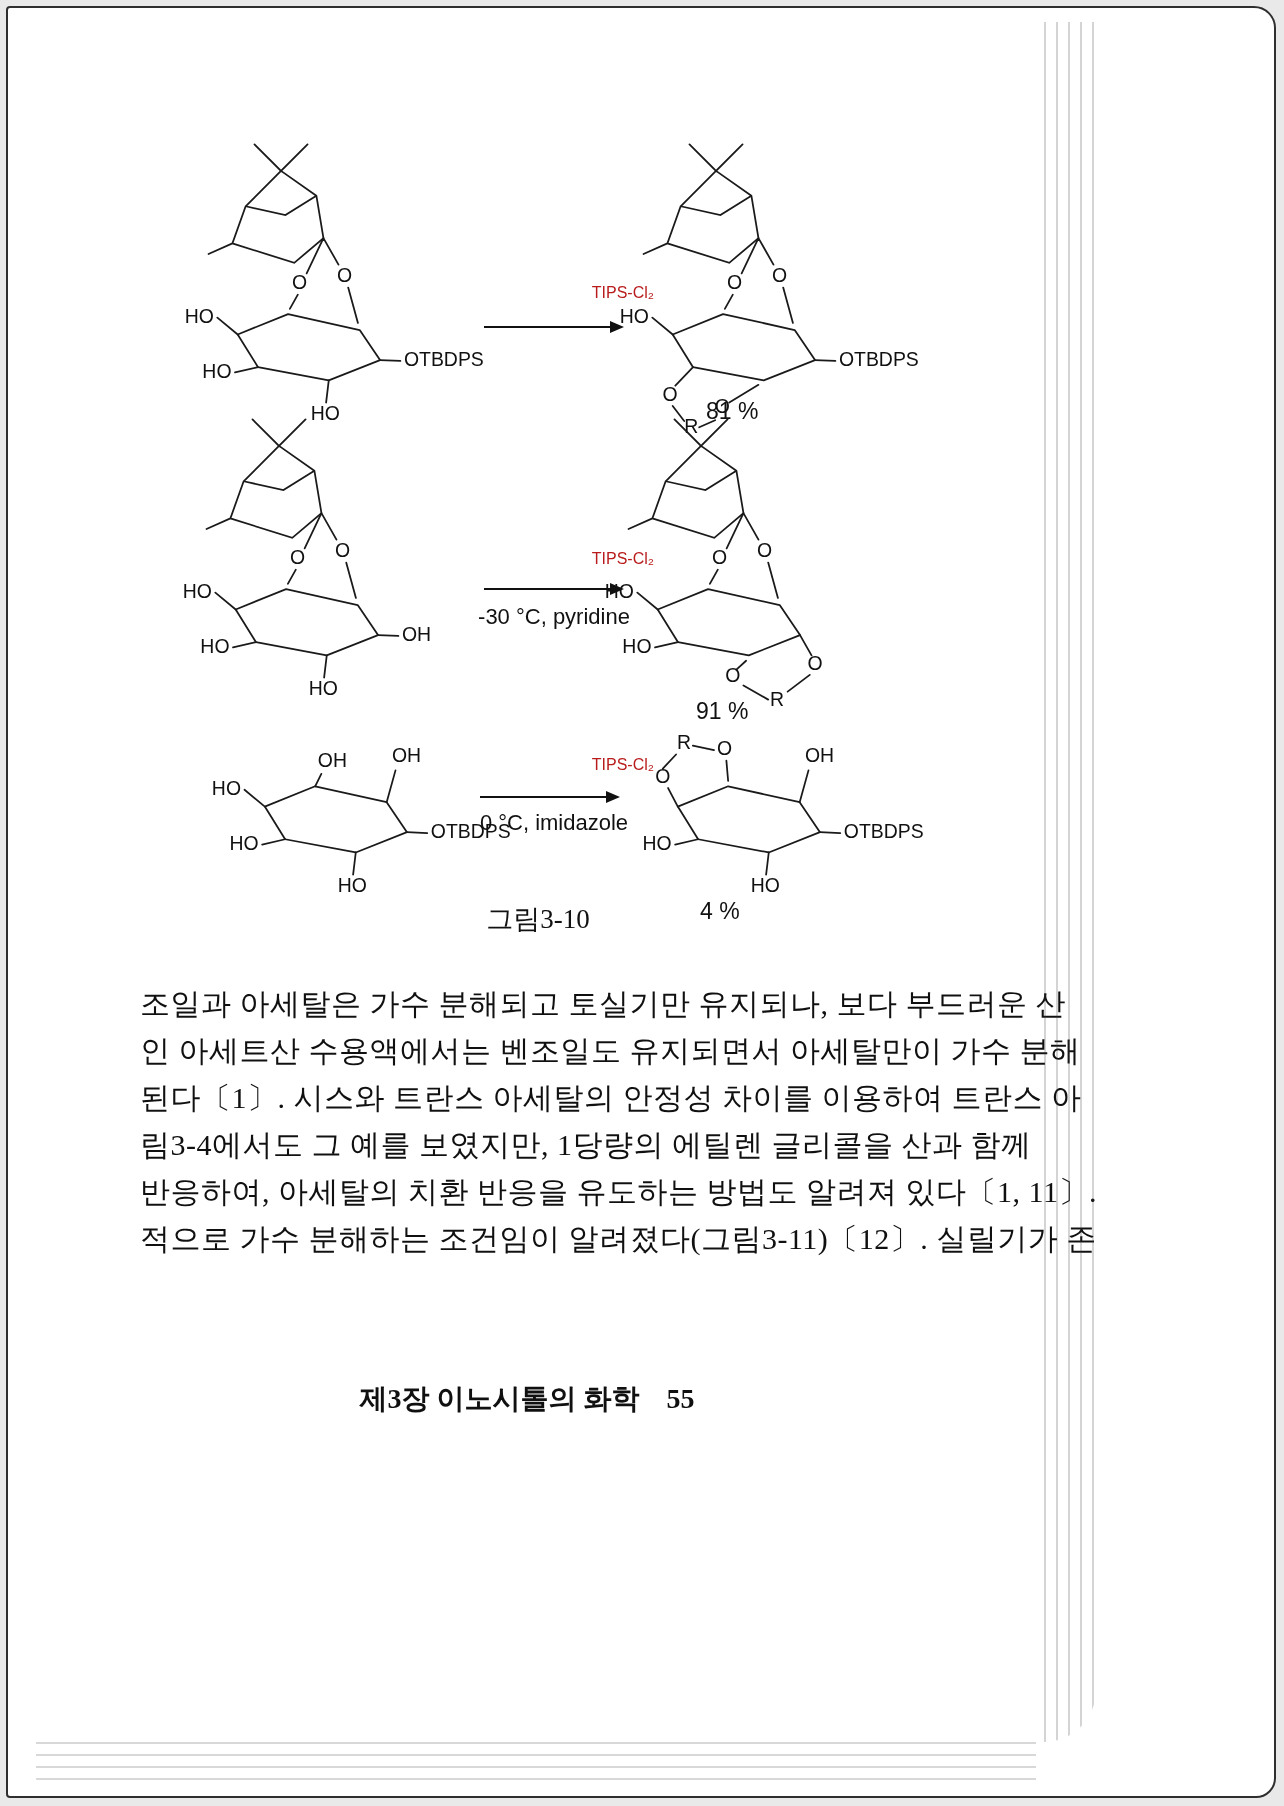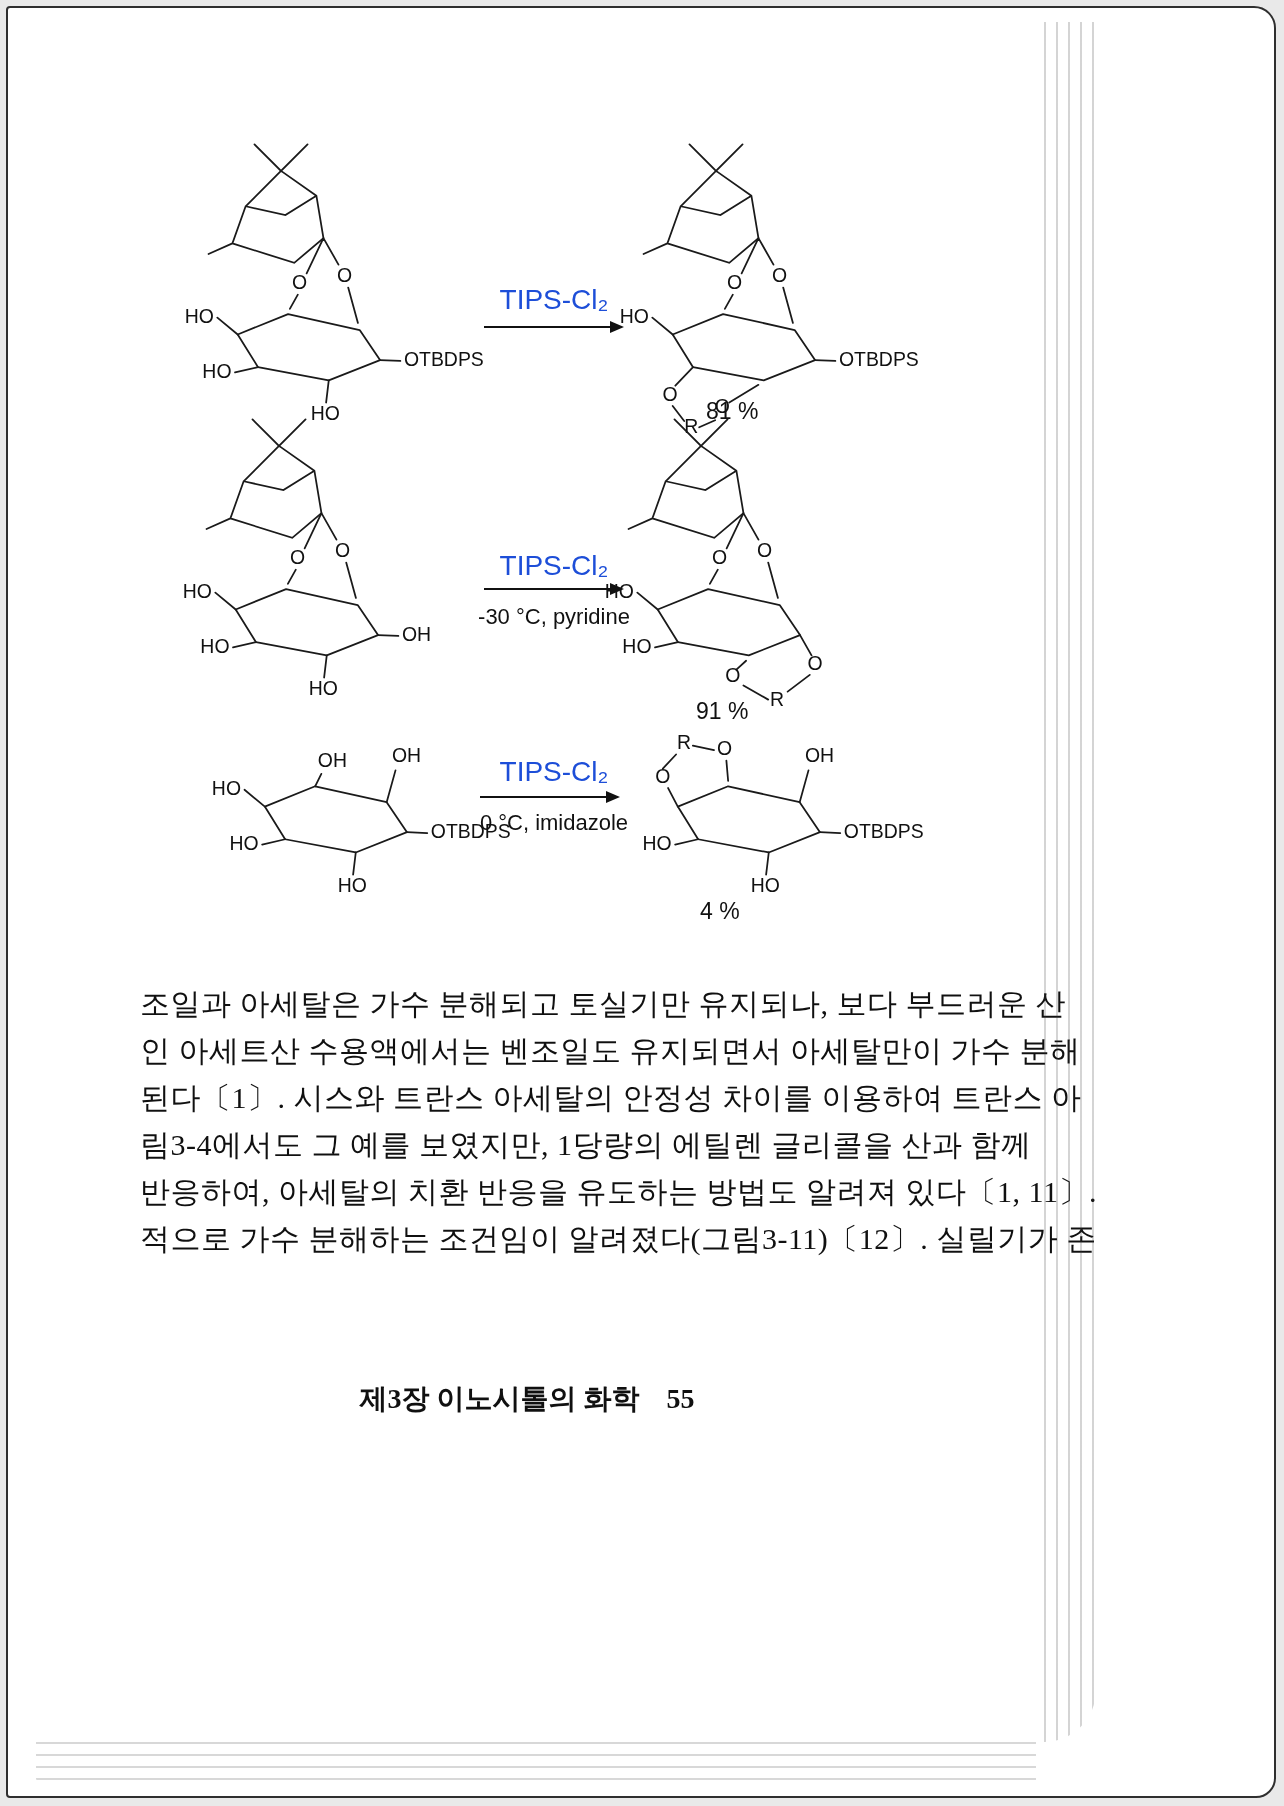--- a/index.html
+++ b/index.html
@@ -9,21 +9,21 @@
   .edge-right{position:absolute;left:1036px;top:14px;width:52px;height:1720px;
         background:repeating-linear-gradient(90deg, rgba(60,60,60,0.22) 0 2px, rgba(0,0,0,0) 2px 12px);
         border-radius:0 0 60px 0;}
   .edge-bottom{position:absolute;left:28px;top:1734px;width:1000px;height:44px;
         background:repeating-linear-gradient(180deg, rgba(60,60,60,0.20) 0 2px, rgba(0,0,0,0) 2px 12px);
         border-radius:0 0 0 8px;}
   .struct{position:absolute;}
   .struct path.bond, .struct use{stroke:#1a1a1a;}
   path.bond{stroke:#1a1a1a;stroke-width:2;fill:none;stroke-linecap:round;}
   .struct text{font-family:"Liberation Sans","DejaVu Sans",sans-serif;font-size:22px;fill:#111;}
-  .rlabel{position:absolute;width:200px;text-align:center;font-size:28px;color:#1d4ed8;
+  .rlabel{position:absolute;width:200px;text-align:right;font-size:16px;color:#b91c1c;
         font-family:"Liberation Sans","DejaVu Sans",sans-serif;}
   .clabel{position:absolute;width:240px;text-align:center;font-size:22px;color:#111;
         font-family:"Liberation Sans","DejaVu Sans",sans-serif;}
   .yield{position:absolute;font-size:23px;color:#111;font-family:"Liberation Sans","DejaVu Sans",sans-serif;}
   .arrow{position:absolute;}
   .arrow line{stroke:#111;stroke-width:2;}
   .arrow polygon{fill:#111;}
   .caption{position:absolute;left:190px;top:893px;width:680px;text-align:center;font-size:27px;color:#111;
         font-family:"Liberation Serif","DejaVu Serif",serif;}
   .para{position:absolute;left:132px;top:972px;width:1022px;color:#101010;
@@ -151,20 +151,21 @@
     <text x="70" y="164" text-anchor="middle">R</text>
     <text x="116" y="171" text-anchor="middle">O</text>
     <text x="46" y="202" text-anchor="middle">O</text>
     <text x="207" y="178" text-anchor="start">OH</text>
     <text x="56" y="278" text-anchor="end">HO</text>
     <text x="162" y="326" text-anchor="middle">HO</text>
     <text x="251" y="265" text-anchor="start">OTBDPS</text>
   </svg>
   <div class="yield" style="left:692px;top:890px;">4 %</div>
 
+  <div class="caption">그림3-10</div>
 
   <div class="para">
     <div class="pline">조일과 아세탈은 가수 분해되고 토실기만 유지되나, 보다 부드러운 산</div>
     <div class="pline">인 아세트산 수용액에서는 벤조일도 유지되면서 아세탈만이 가수 분해</div>
     <div class="pline">된다〔1〕. 시스와 트란스 아세탈의 안정성 차이를 이용하여 트란스 아</div>
     <div class="pline">림3-4에서도 그 예를 보였지만, 1당량의 에틸렌 글리콜을 산과 함께</div>
     <div class="pline">반응하여, 아세탈의 치환 반응을 유도하는 방법도 알려져 있다〔1, 11〕.</div>
     <div class="pline">적으로 가수 분해하는 조건임이 알려졌다(그림3-11)〔12〕. 실릴기가 존</div>
   </div>
 

